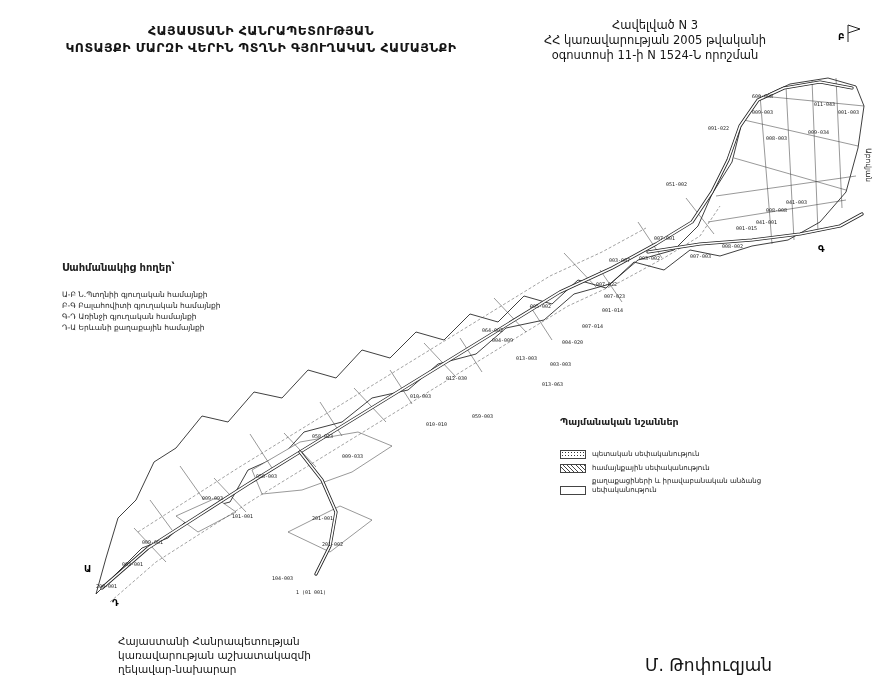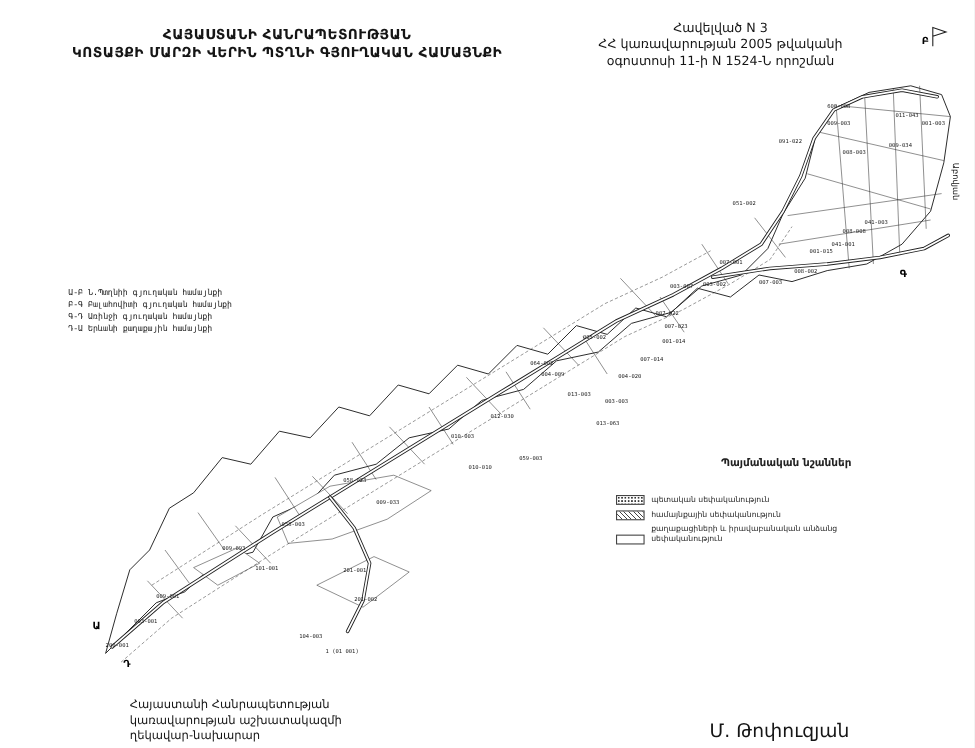--- a/index.html
+++ b/index.html
@@ -13,24 +13,24 @@
   .title-block{
     position:absolute;left:52px;top:22px;width:418px;text-align:center;
     font-weight:bold;font-size:12.5px;line-height:17px;letter-spacing:0.4px;color:#151515;
   }
   .annex-block{
     position:absolute;left:500px;top:18px;width:310px;text-align:center;
     font-weight:normal;font-size:11.5px;line-height:15px;color:#151515;
   }
   .adjacent-block{position:absolute;left:62px;top:262px;width:230px;}
   .adjacent-title{font-size:10px;font-weight:bold;color:#222;margin-bottom:16px;}
-  .adjacent-item{font-size:7.5px;line-height:11px;color:#222;font-family:Liberation Mono, monospace;}
+  .adjacent-item{font-size:7.5px;line-height:11px;color:#222;}
 
   .legend-block{position:absolute;left:560px;top:416px;width:214px;}
-  .legend-title{font-size:9.5px;font-weight:bold;text-align:right;color:#222;margin-bottom:22px;}
+  .legend-title{font-size:9.5px;font-weight:bold;text-align:left;color:#222;margin-bottom:22px;}
   .legend-item{display:flex;align-items:flex-end;margin-bottom:4px;}
   .legend-symbol{
     flex:0 0 auto;width:24px;height:7px;border:1px solid #444;margin-right:6px;margin-top:1px;background:#fff;
   }
   .sym-dots{
     background-image:radial-gradient(circle,#333 0.6px,transparent 0.8px);
     background-size:3px 3px;
   }
   .sym-hatch{
     background-image:repeating-linear-gradient(45deg,#444 0,#444 0.7px,transparent 0.7px,transparent 3px);
@@ -162,20 +162,21 @@
     <div>ԿՈՏԱՅՔԻ ՄԱՐԶԻ ՎԵՐԻՆ ՊՏՂՆԻ ԳՅՈՒՂԱԿԱՆ ՀԱՄԱՅՆՔԻ</div>
   </div>
 
   <div class="annex-block">
     <div>Հավելված N 3</div>
     <div>ՀՀ կառավարության 2005 թվականի</div>
     <div>օգոստոսի 11-ի N 1524-Ն որոշման</div>
   </div>
 
   <div class="adjacent-block">
+    <div class="adjacent-title">Սահմանակից հողեր՝</div>
     <div class="adjacent-item">Ա-Բ Ն.Պտղնիի գյուղական համայնքի</div>
     <div class="adjacent-item">Բ-Գ Բալահովիտի գյուղական համայնքի</div>
     <div class="adjacent-item">Գ-Դ Առինջի գյուղական  համայնքի</div>
     <div class="adjacent-item">Դ-Ա Երևանի քաղաքային համայնքի</div>
   </div>
 
   <div class="legend-block">
     <div class="legend-title">Պայմանական նշաններ</div>
     <div class="legend-item">
       <span class="legend-symbol sym-dots"></span>

